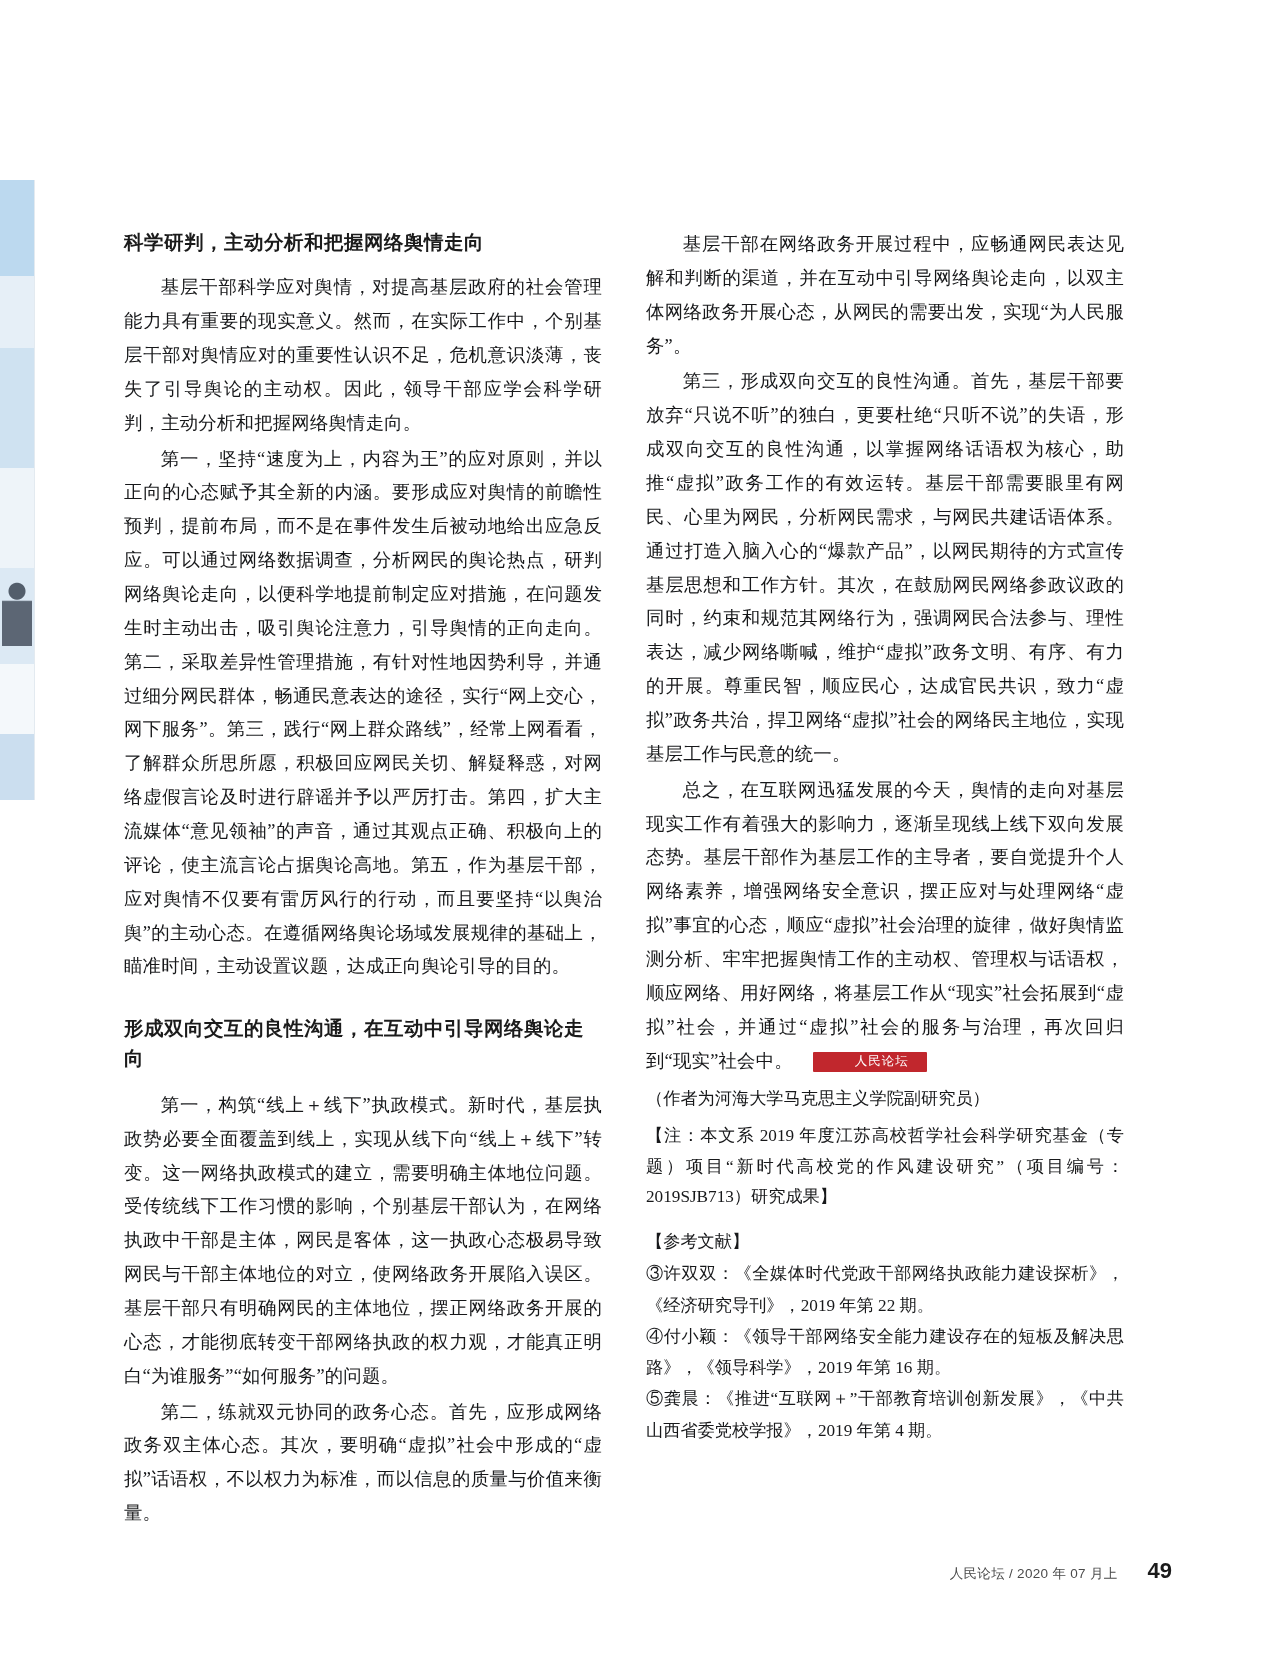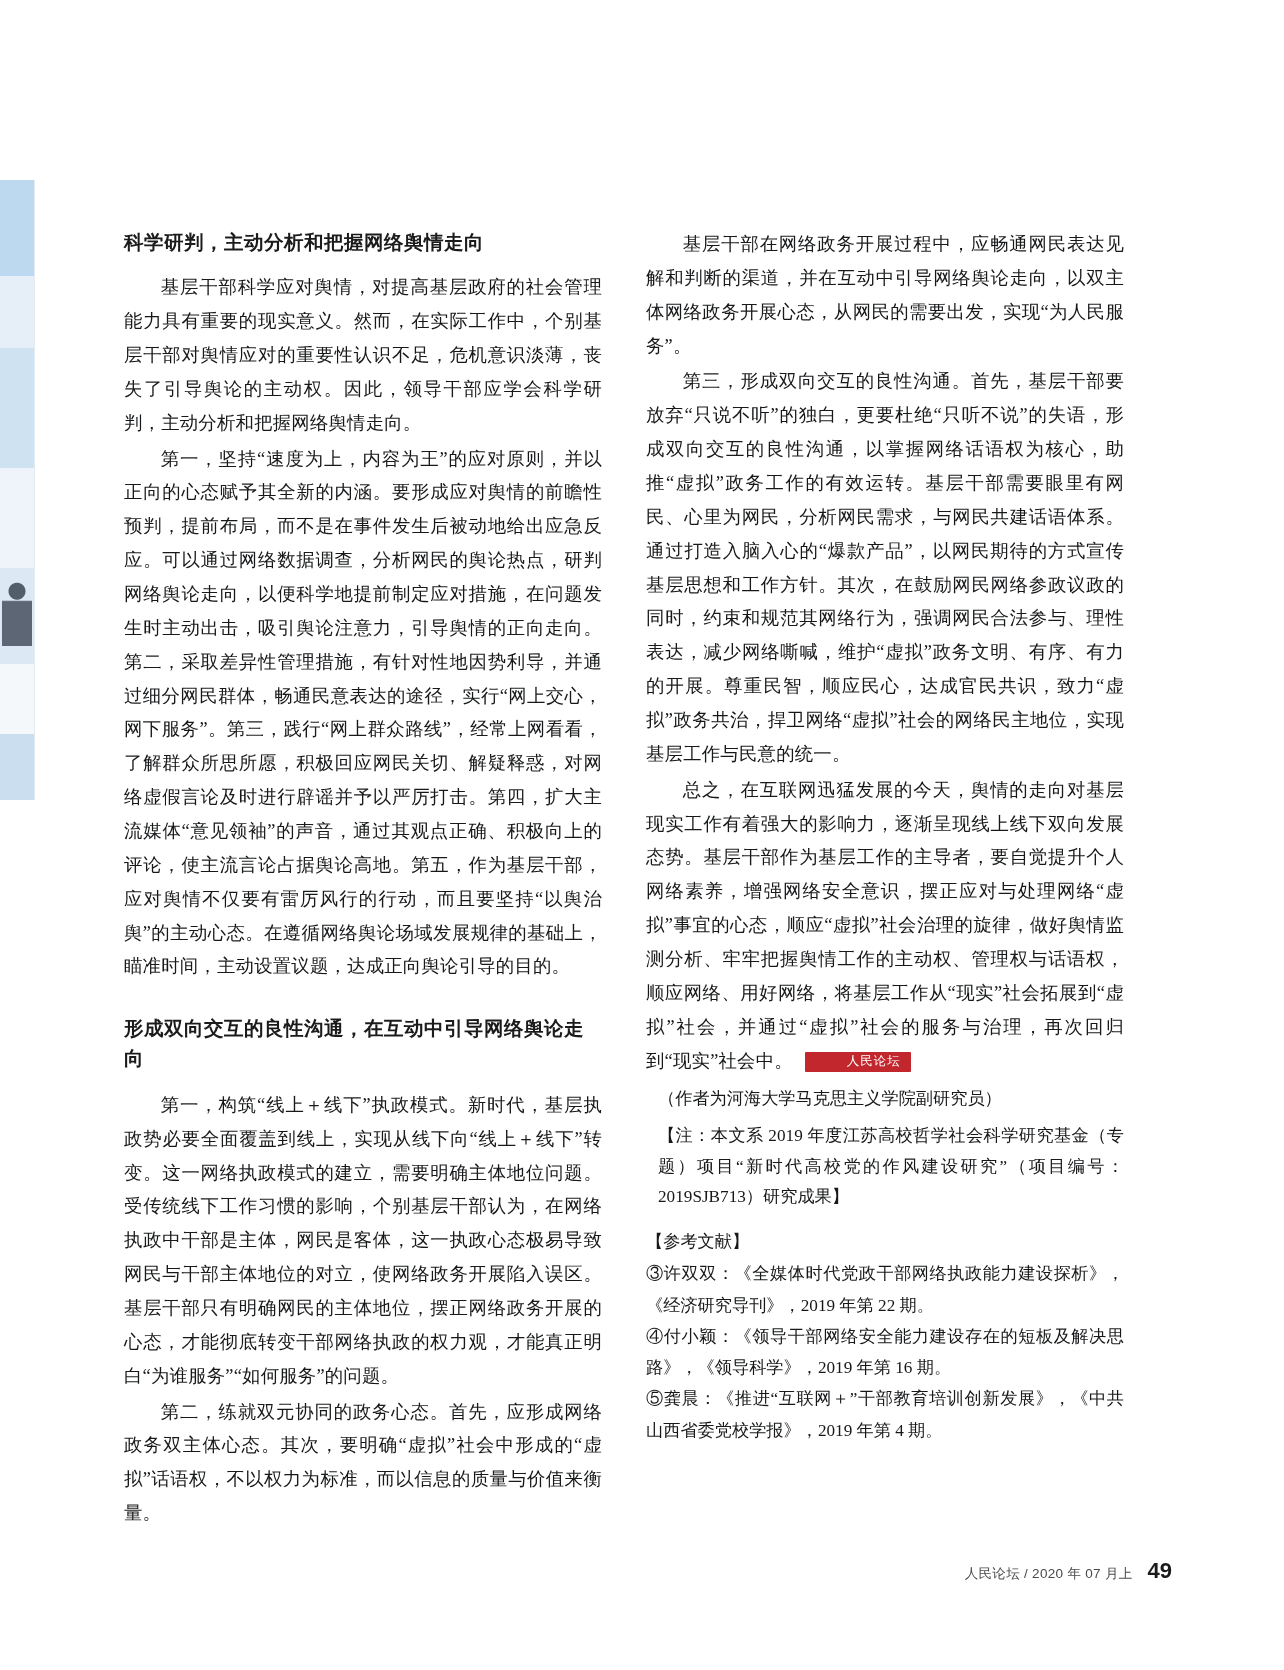--- a/index.html
+++ b/index.html
@@ -94,33 +94,33 @@
     letter-spacing: .2px;
   }
 
   .stamp {
     display: inline-block;
     background: #c1272d;
     color: #ffffff;
     font-family: "Liberation Sans", "DejaVu Sans", sans-serif;
     font-size: 12.5px;
     line-height: 1.35;
-    padding: 1px 10px 2px 5px;
+    padding: 1px 18px 2px 5px;
     letter-spacing: 1px;
     vertical-align: 2px;
-    margin-left: 12px;
+    margin-left: 20px;
     border-radius: 1px;
     white-space: nowrap;
   }
 
   p.note {
     font-size: 17.2px;
     line-height: 1.78;
     color: #17181a;
-    margin: 6px 0 0 12px;
+    margin: 6px 0 0 0;
     text-align: justify;
     text-indent: 0;
   }
 
   .refs-box {
     margin-top: 14px;
     font-size: 17.2px;
     line-height: 1.82;
     color: #17181a;
   }
@@ -140,21 +140,21 @@
     letter-spacing: .5px;
   }
 
   
   .footer {
     position: absolute;
     right: 112px;
     bottom: 86px;
     display: flex;
     align-items: baseline;
-    gap: 15px;
+    gap: 30px;
     font-family: "Liberation Sans", "DejaVu Sans", sans-serif;
   }
   .footer-meta {
     font-size: 13.5px;
     color: #4a4a4a;
     letter-spacing: .3px;
   }
   .footer-page {
     font-size: 22px;
     font-weight: bold;

